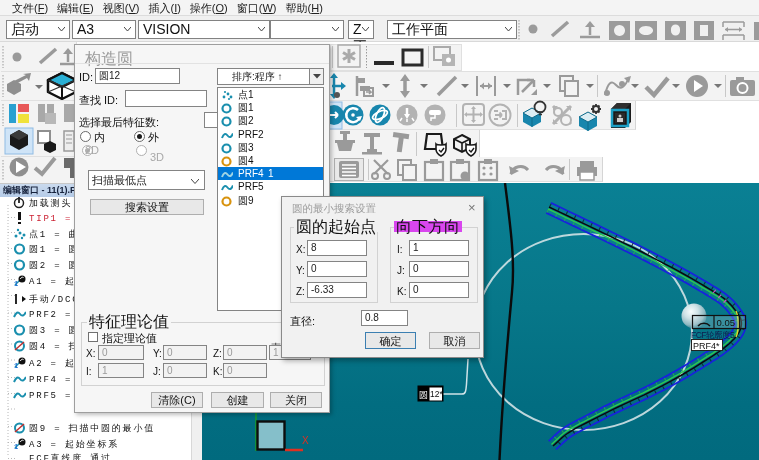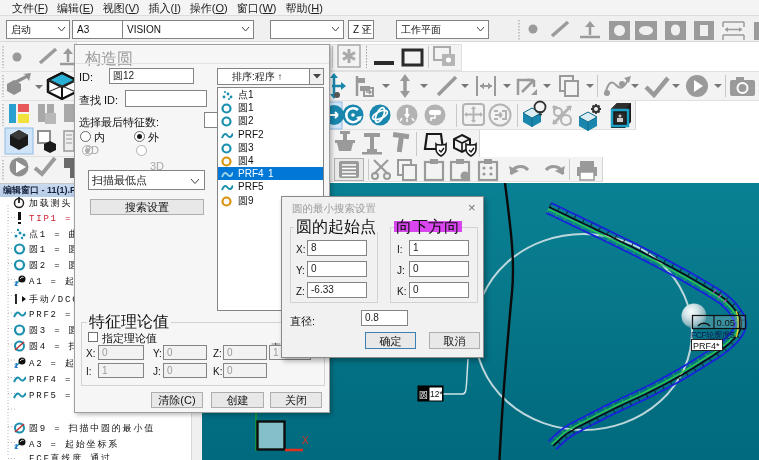--- a/index.html
+++ b/index.html
@@ -1,19 +1,19 @@
 <!DOCTYPE html>
 <html><head><meta charset="utf-8"><style>
 *{margin:0;padding:0;box-sizing:border-box}
 html,body{width:759px;height:460px;overflow:hidden;font-family:"Liberation Sans",sans-serif;background:#fff;position:relative}
 .abs{position:absolute}
 #menubar{left:0;top:0;width:759px;height:16px;background:#f4f4f4;border-bottom:1px solid #dcdcdc;font-size:11px;color:#222;line-height:16px;white-space:nowrap}
 #menubar span{margin-right:9px}
 #row2{left:0;top:16px;width:759px;height:26px;background:#f0f0f0;border-bottom:1px solid #d9d9d9}
-.combo{position:absolute;top:4px;height:19px;background:#fff;border:1px solid #828282;font-size:10px;color:#111;line-height:17px;padding-left:4px}
+.combo{position:absolute;top:4px;height:19px;background:#fff;border:1px solid #828282;font-size:14px;color:#111;line-height:17px;padding-left:4px}
 .combo .ar{position:absolute;right:4px;top:6px;width:7px;height:5px}
 .ar svg{display:block}
 .li{position:relative;height:13.2px;line-height:13.2px;padding-left:20px;white-space:nowrap}
 .li .lic{position:absolute;left:3px;top:2px}
 .li.sel{background:#0078d7;color:#fff}
 #toolarea{left:0;top:42px;width:759px;height:141px;background:#fff}
 .tbseg{position:absolute;background:#f3f3f3}
 #viewport{left:202px;top:183px;width:557px;height:277px;background:linear-gradient(180deg,#0a8094 0%,#077789 45%,#026d81 80%,#016a7e 100%)}
 #editwin{left:0;top:183px;width:202px;height:277px;background:#fff;border-top:1px solid #c8c8c8}
 #ewtitle{position:absolute;left:0;top:0;width:202px;height:13px;background:linear-gradient(#cadaee,#b5cbe7);font-size:9px;font-weight:bold;color:#16223c;line-height:13px;padding-left:3px;white-space:nowrap;overflow:hidden}
@@ -43,38 +43,38 @@
 <div class="combo" style="left:6px;width:64px">启动<span class="ar">
         <svg width="7" height="5">
           <path d="M0 0l3.5 4L7 0" stroke="#444" fill="none"></path>
         </svg>
       </span></div>
 <div class="combo" style="left:72px;width:64px">A3<span class="ar">
         <svg width="7" height="5">
           <path d="M0 0l3.5 4L7 0" stroke="#444" fill="none"></path>
         </svg>
       </span></div>
-<div class="combo" style="left:122px;width:132px">VISION<span class="ar">
+<div class="combo" style="left:138px;width:132px">VISION<span class="ar">
         <svg width="7" height="5">
           <path d="M0 0l3.5 4L7 0" stroke="#444" fill="none"></path>
         </svg>
       </span></div>
 <div class="combo" style="left:270px;width:74px">
       <span class="ar">
         <svg width="7" height="5">
           <path d="M0 0l3.5 4L7 0" stroke="#444" fill="none"></path>
         </svg>
       </span>
     </div>
 <div class="combo" style="left:348px;width:26px">Z 正<span class="ar">
         <svg width="7" height="5">
           <path d="M0 0l3.5 4L7 0" stroke="#444" fill="none"></path>
         </svg>
       </span></div>
-<div class="combo" style="left:396px;width:93px">工作平面<span class="ar">
+<div class="combo" style="left:387px;width:130px">工作平面<span class="ar">
         <svg width="7" height="5">
           <path d="M0 0l3.5 4L7 0" stroke="#444" fill="none"></path>
         </svg>
       </span></div>
 <svg class="abs" style="left:516px;top:2px" width="243" height="24" viewBox="516 18 243 24" fill="none" stroke="#9b9b9b">
 <line x1="519" y1="20" x2="519" y2="40" stroke-dasharray="1.5 1.5"></line>
 <circle cx="533" cy="29" r="4.5" fill="#9b9b9b" stroke="none"></circle>
 <line x1="552" y1="36" x2="568" y2="22" stroke-width="3.5"></line>
 <g stroke="#9b9b9b" stroke-width="2.5">
         <line x1="580" y1="37" x2="600" y2="37"></line>
@@ -454,33 +454,33 @@
           <circle cx="9" cy="4" r="3.5" fill="#111"></circle>
           <path d="M7.5 4a2 2 0 0 1 3-1.5" stroke="#fff" fill="none"></path>
           <text x="1" y="11" font-size="7" fill="#1a6fd0" font-weight="bold">1</text>
         </svg></span>A3 = 起始坐标系</div>
 <div class="ti" style="top:268px"><span class="ic"></span>FCF直线度 通过</div>
 </div>
 <div class="abs" id="dlg1">
 <div class="abs dtitle" style="left:10px;top:4px">构造圆</div>
 <div class="abs" style="left:0;top:18px;width:254px;border-top:1px solid #e2e2e2"></div>
 <div class="abs" style="left:4px;top:26px">ID:</div>
-<div class="fld" style="left:34px;top:23px;width:85px;height:16px">圆12</div>
+<div class="fld" style="left:20px;top:23px;width:85px;height:16px">圆12</div>
 <div class="abs" style="left:4px;top:48px">查找 ID:</div>
 <div class="fld" style="left:50px;top:45px;width:82px;height:17px"></div>
 <div class="abs" style="left:4px;top:70px">选择最后特征数:</div>
 <div class="fld" style="left:129px;top:67px;width:38px;height:16px"></div>
 <div class="radio" style="left:5px;top:86px"></div>
     <div class="rlbl" style="left:19px;top:85px">内</div>
 <div class="radio on" style="left:59px;top:86px"></div>
     <div class="rlbl" style="left:73px;top:85px">外</div>
 <div class="radio dis on" style="left:7px;top:100px"></div>
     <div class="rlbl" style="left:10px;top:99px;color:#a8a8a8">2D</div>
 <div class="radio dis" style="left:61px;top:100px"></div>
-    <div class="rlbl" style="left:75px;top:115px;color:#a8a8a8">3D</div>
+    <div class="rlbl" style="left:75px;top:106px;color:#a8a8a8">3D</div>
 <div class="fld" style="left:13px;top:125px;width:117px;height:20px;font-size:11px;line-height:18px">扫描最低点<span class="ar" style="position:absolute;right:5px;top:8px">
         <svg width="8" height="5">
           <path d="M0 0l4 4.5L8 0" stroke="#444" fill="none"></path>
         </svg>
       </span></div>
 <div class="btn" style="left:15px;top:154px;width:114px;height:16px;line-height:15px">搜索设置</div>
 
 <div class="fld" style="left:142px;top:23px;width:107px;height:17px;font-size:10px;line-height:15px;padding-left:14px">排序:程序 ↑<span style="position:absolute;right:0;top:0;width:14px;height:15px;border-left:1px solid #848484;background:#f0f0f0">
         <svg style="margin:5px 0 0 3px" width="8" height="5">
           <path d="M0 0h8l-4 4.5z" fill="#444"></path>

